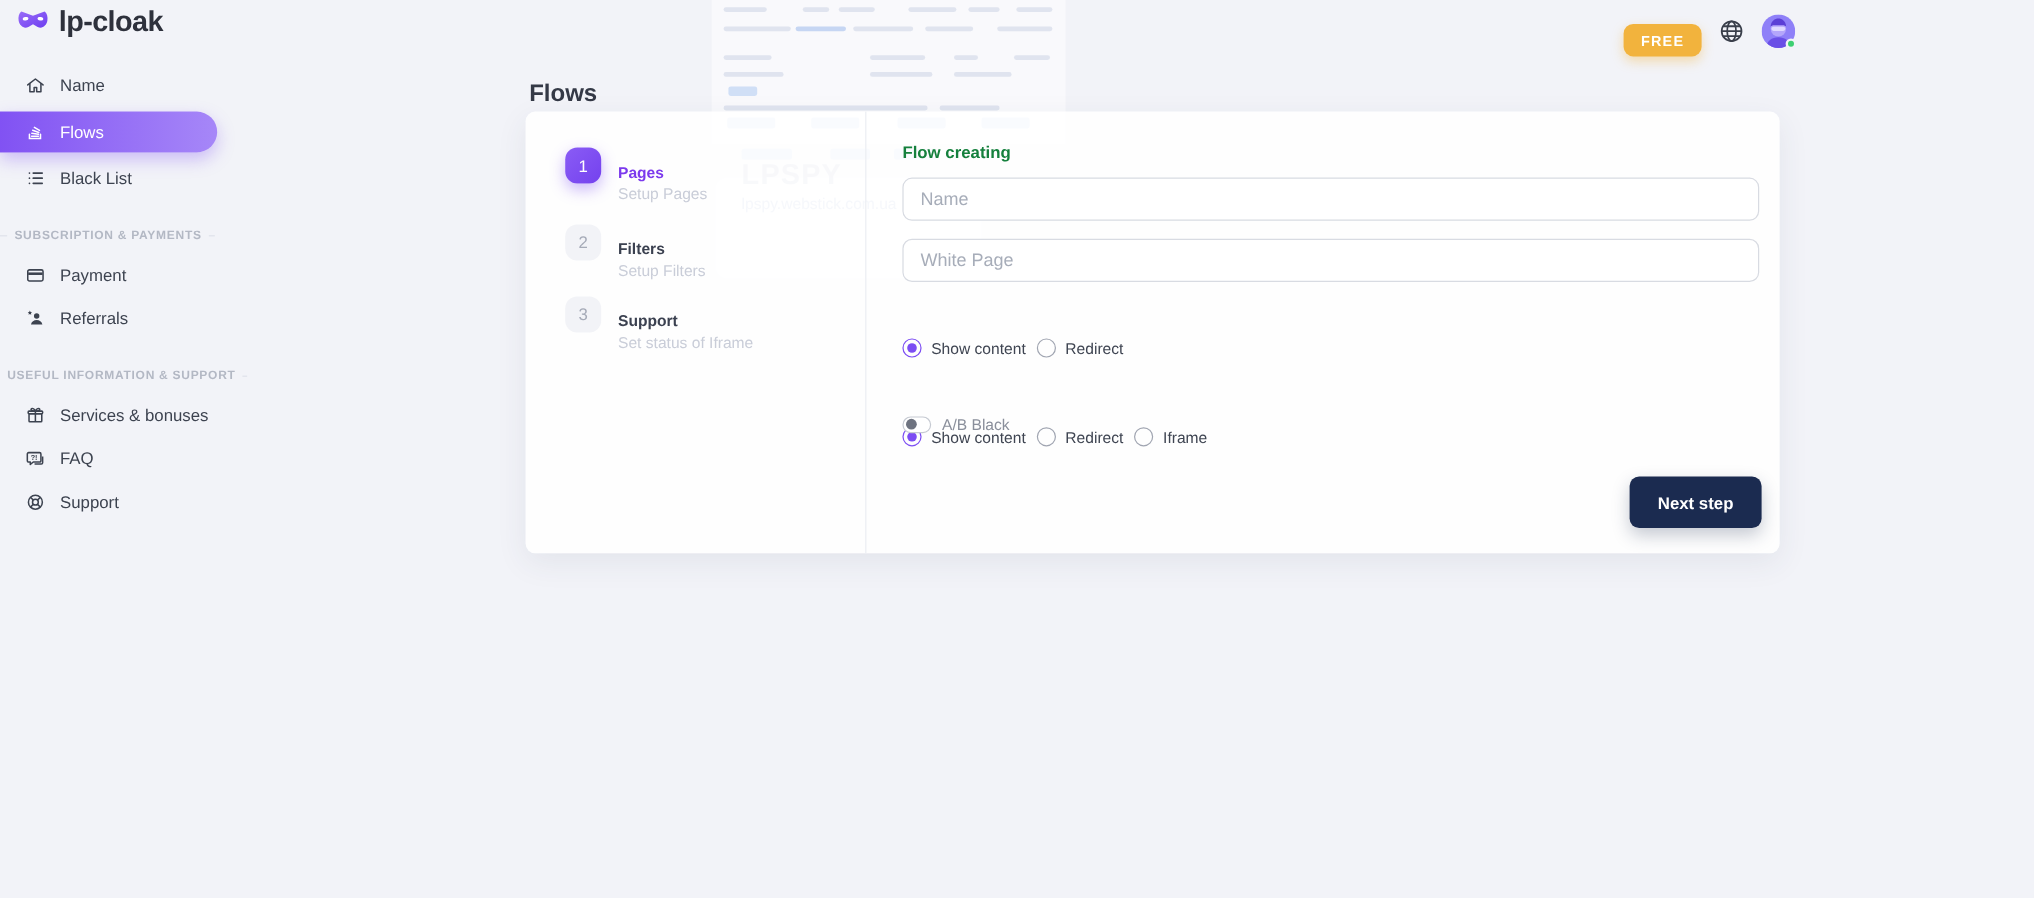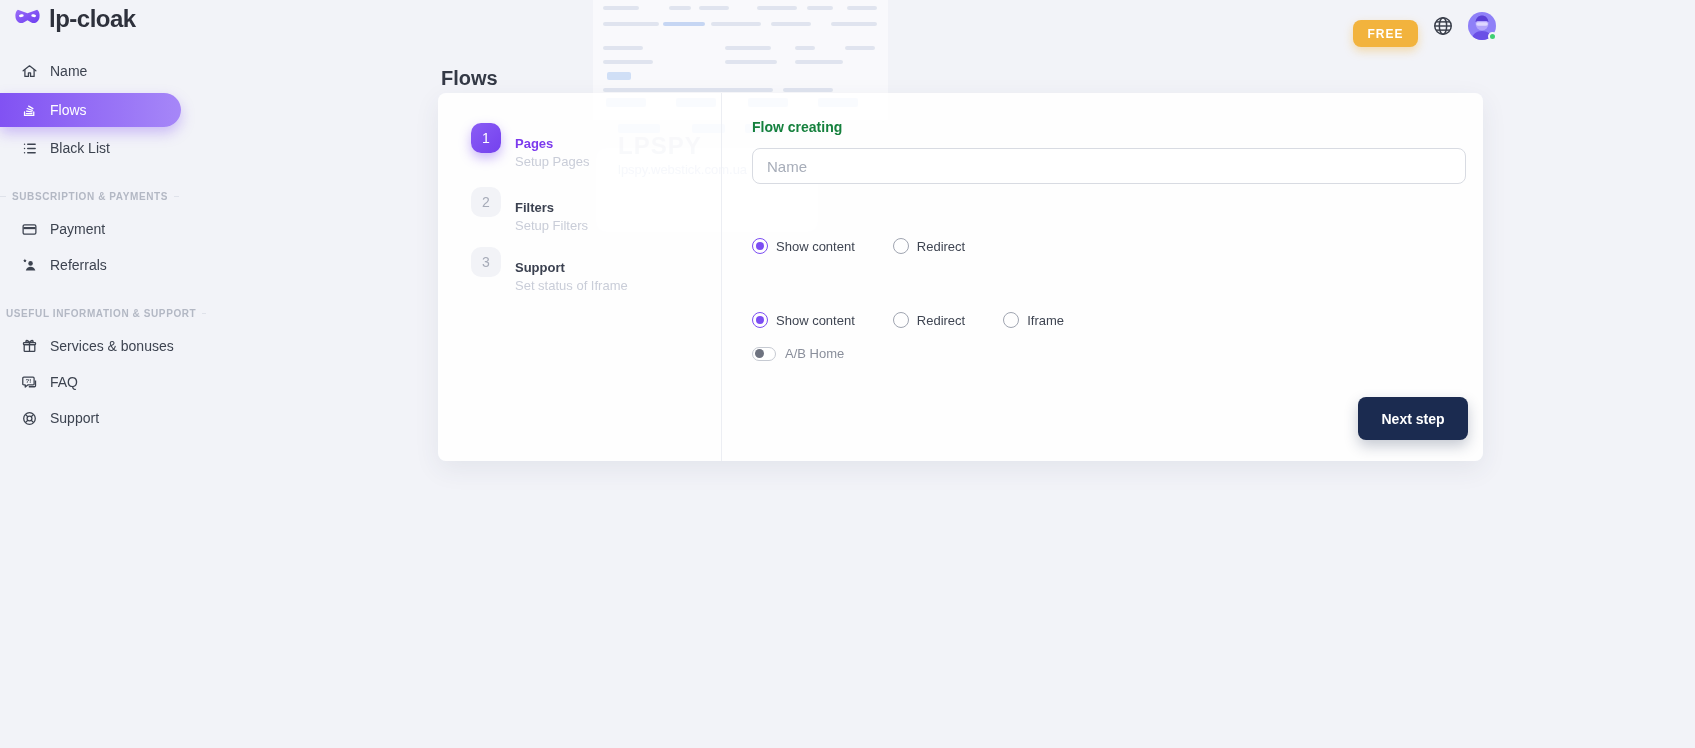--- a/index.html
+++ b/index.html
@@ -56,21 +56,21 @@
     box-shadow:0 5px 12px rgba(124,77,243,.4);}
   .step-title{font-size:13px;font-weight:bold;color:#3b4150;margin-top:13px;}
   .step.active .step-title{color:#7c3aed;}
   .step-sub{font-size:13px;color:#c9cdd8;margin-top:3px;}
 
   
   .form-title{position:absolute;left:314px;top:26px;font-size:14px;font-weight:bold;color:#15803d;}
   .tx-input{position:absolute;left:314px;width:714px;height:36px;border:1px solid #d8dbe2;border-radius:8px;
     background:#fff;padding:0 14px;font-size:15px;color:#3c4250;outline:none;}
   .tx-input::placeholder{color:#a7adb9;}
-  .radio-row{position:absolute;left:314px;display:flex;align-items:center;gap:38px;height:16px;}
+  .radio-row{position:absolute;left:314px;display:flex;align-items:center;gap:9px;height:16px;margin-top:44px;}
   .radio-opt{display:flex;align-items:center;gap:8px;font-size:13px;color:#3f4552;cursor:pointer;}
   .rdot{width:16px;height:16px;border-radius:50%;border:1.5px solid #a0a5b1;position:relative;flex:none;}
   .radio-opt.checked .rdot{border-color:#7c4df3;}
   .radio-opt.checked .rdot::after{content:"";position:absolute;left:50%;top:50%;width:8px;height:8px;
     border-radius:50%;background:#7c4df3;transform:translate(-50%,-50%);}
   .toggle-row{position:absolute;left:314px;top:253px;display:flex;align-items:center;gap:9px;cursor:pointer;}
   .toggle{width:24px;height:14px;border:1.5px solid #c6cad2;border-radius:999px;background:#fff;position:relative;}
   .toggle-knob{position:absolute;left:2px;top:1.5px;width:9px;height:9px;border-radius:50%;background:#6e7380;}
   .toggle-label{font-size:13px;color:#8a8f9b;}
   .next-btn{position:absolute;left:920px;top:304px;width:110px;height:43px;border:none;border-radius:8px;
@@ -285,20 +285,21 @@
       <div>
         <div class="step-title">Support</div>
         <div class="step-sub">Set status of Iframe</div>
       </div>
     </div>
 
     <div class="form-title">Flow creating</div>
 
     <input class="tx-input" style="top: 55px;" type="text" placeholder="Name">
 
+    <input class="tx-input" style="top: 106px;" type="text" placeholder="White Page">
 
     <div class="radio-row" style="top:145px">
       <label class="radio-opt checked">
         <span class="rdot"></span>
         <span>Show content</span>
       </label>
       <label class="radio-opt">
         <span class="rdot"></span>
         <span>Redirect</span>
       </label>
@@ -317,19 +318,19 @@
       <label class="radio-opt">
         <span class="rdot"></span>
         <span>Iframe</span>
       </label>
     </div>
 
     <div class="toggle-row">
       <span class="toggle">
           <span class="toggle-knob"></span>
         </span>
-      <span class="toggle-label">A/B Home</span>
+      <span class="toggle-label">A/B Black</span>
     </div>
 
     <button class="next-btn">Next step</button>
   </section>
 
 </div>
 
 </body></html>

